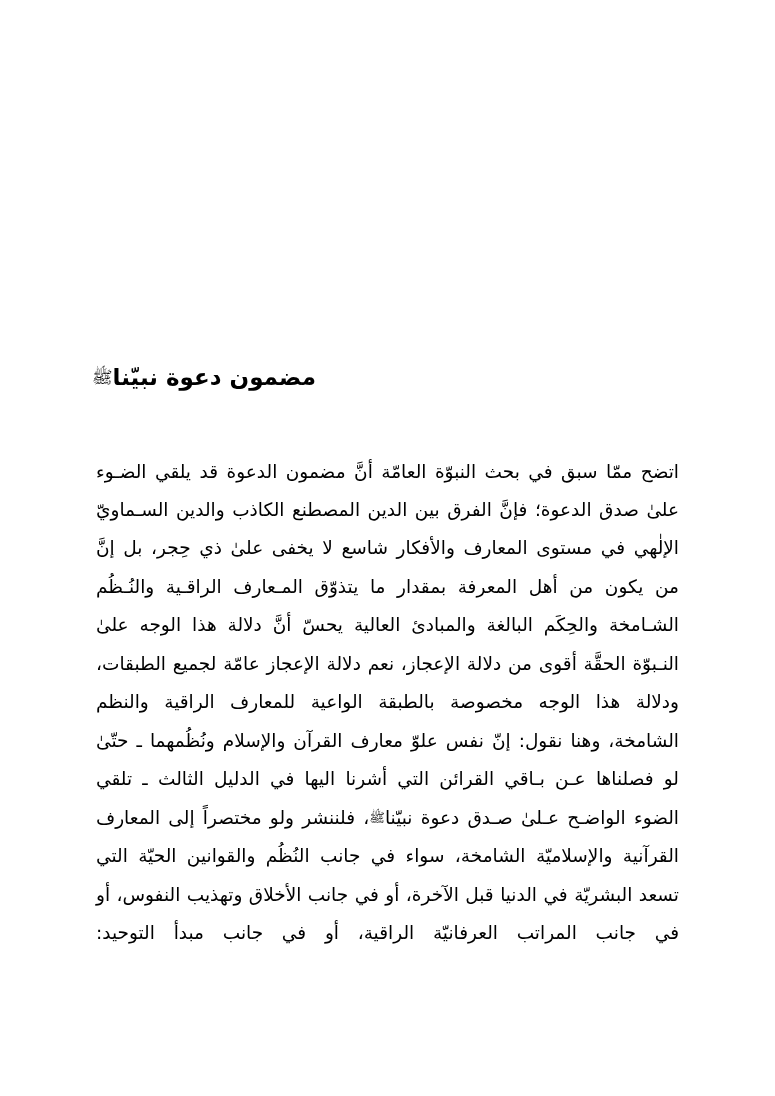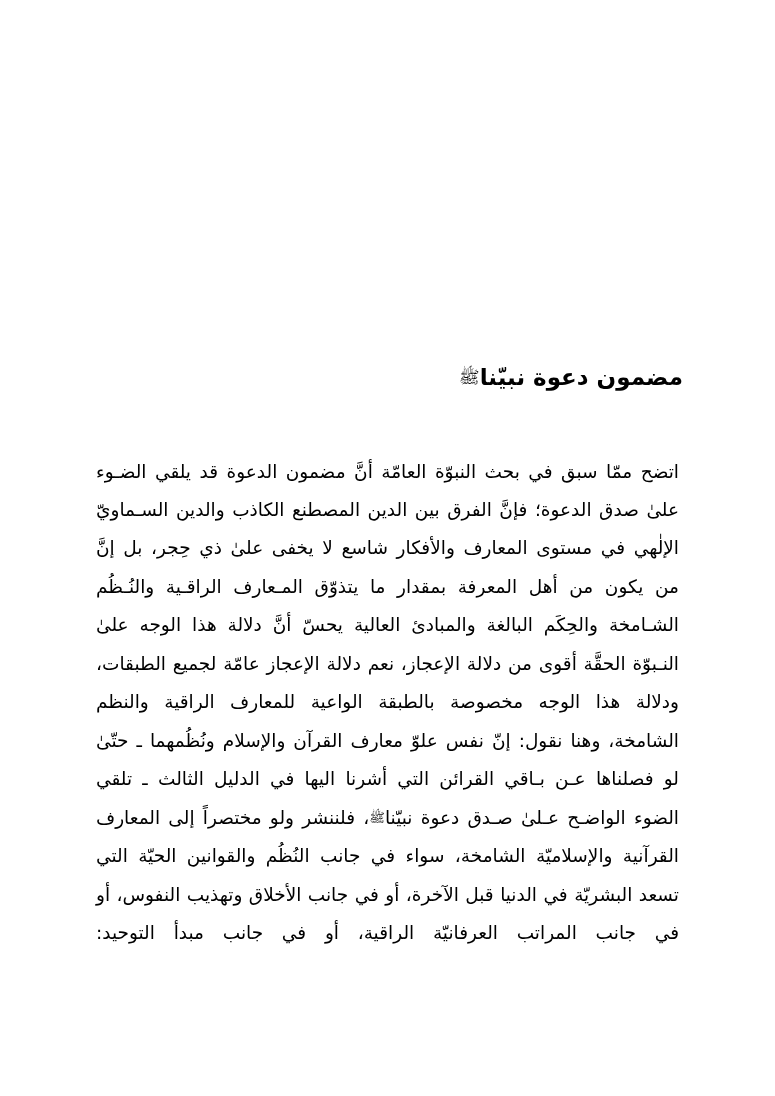--- a/index.html
+++ b/index.html
@@ -21,21 +21,21 @@
     background: #ffffff;
     box-sizing: border-box;
   }
   .content {
     position: absolute;
     top: 360px;
     right: 92px;
     left: 92px;
   }
   .doc-title {
-    text-align: right;
+    text-align: left;
     font-size: 23px;
     font-weight: bold;
     line-height: 1.5;
     margin: 0 0 58px 0;
     direction: rtl;
     letter-spacing: 0.3px;
   }
   .doc-title .honorific {
     font-size: 17px;
     font-weight: normal;

